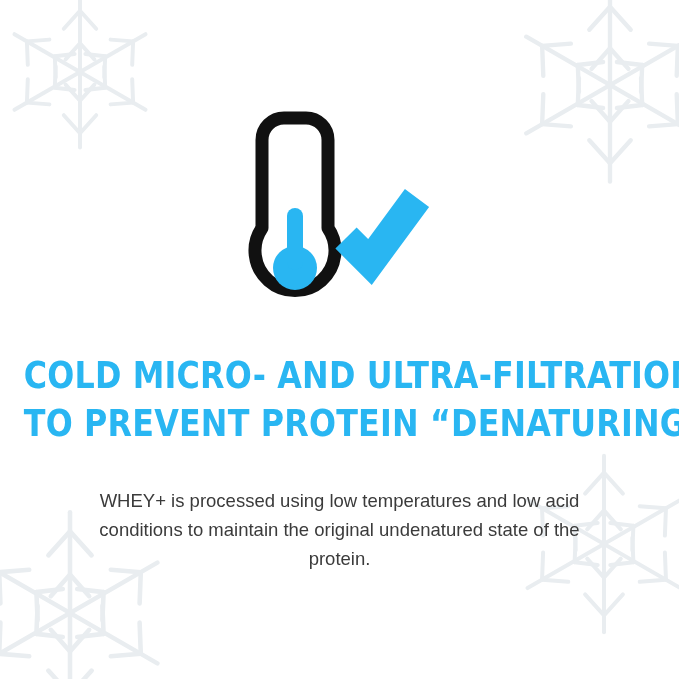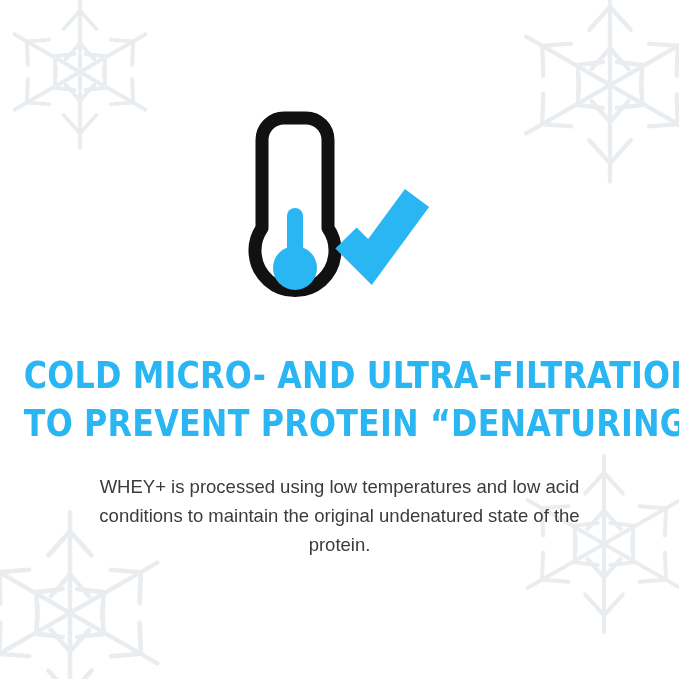--- a/index.html
+++ b/index.html
@@ -63,21 +63,21 @@
     font-size: 38px;
     line-height: 46px;
     letter-spacing: 0.2px;
     transform: scaleX(0.93);
     white-space: nowrap;
     margin: 0;
   }
   #headline-1 { margin-bottom: 2px; }
 
   #body-copy {
-    margin: 26px auto 0 auto;
+    margin: 40px auto 0 auto;
     width: 520px;
     color: #3b3b3b;
     font-size: 18.5px;
     line-height: 29px;
     font-weight: 400;
   }
 </style>
 </head>
 <body>
 

